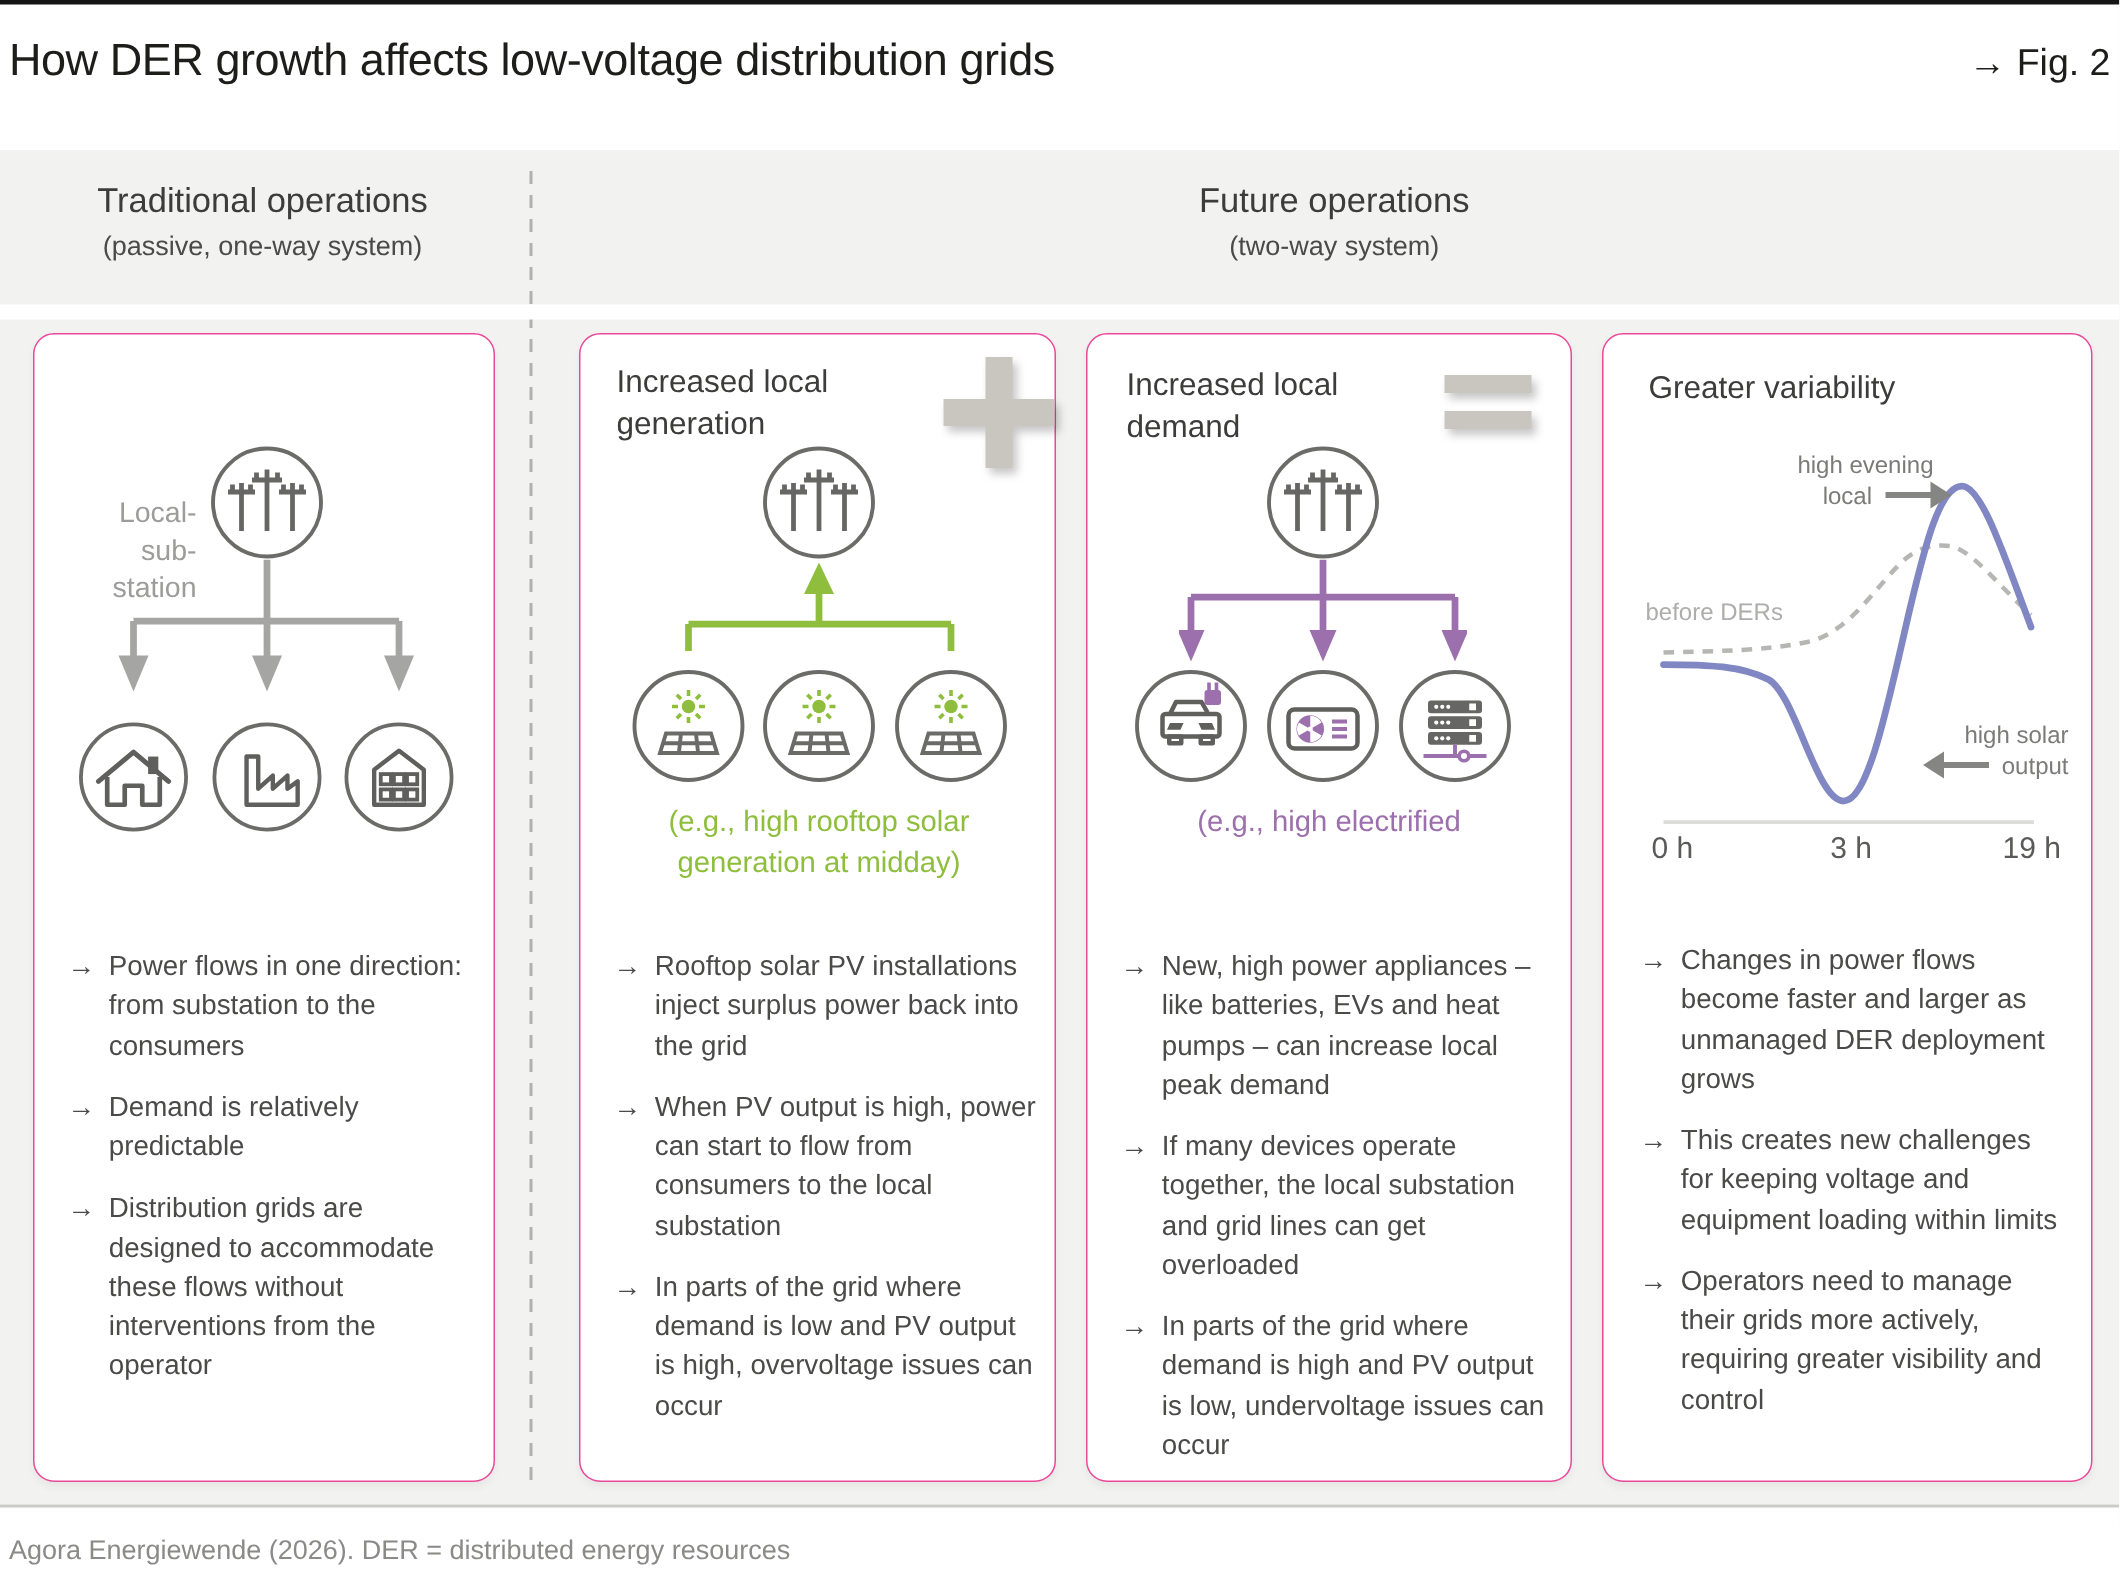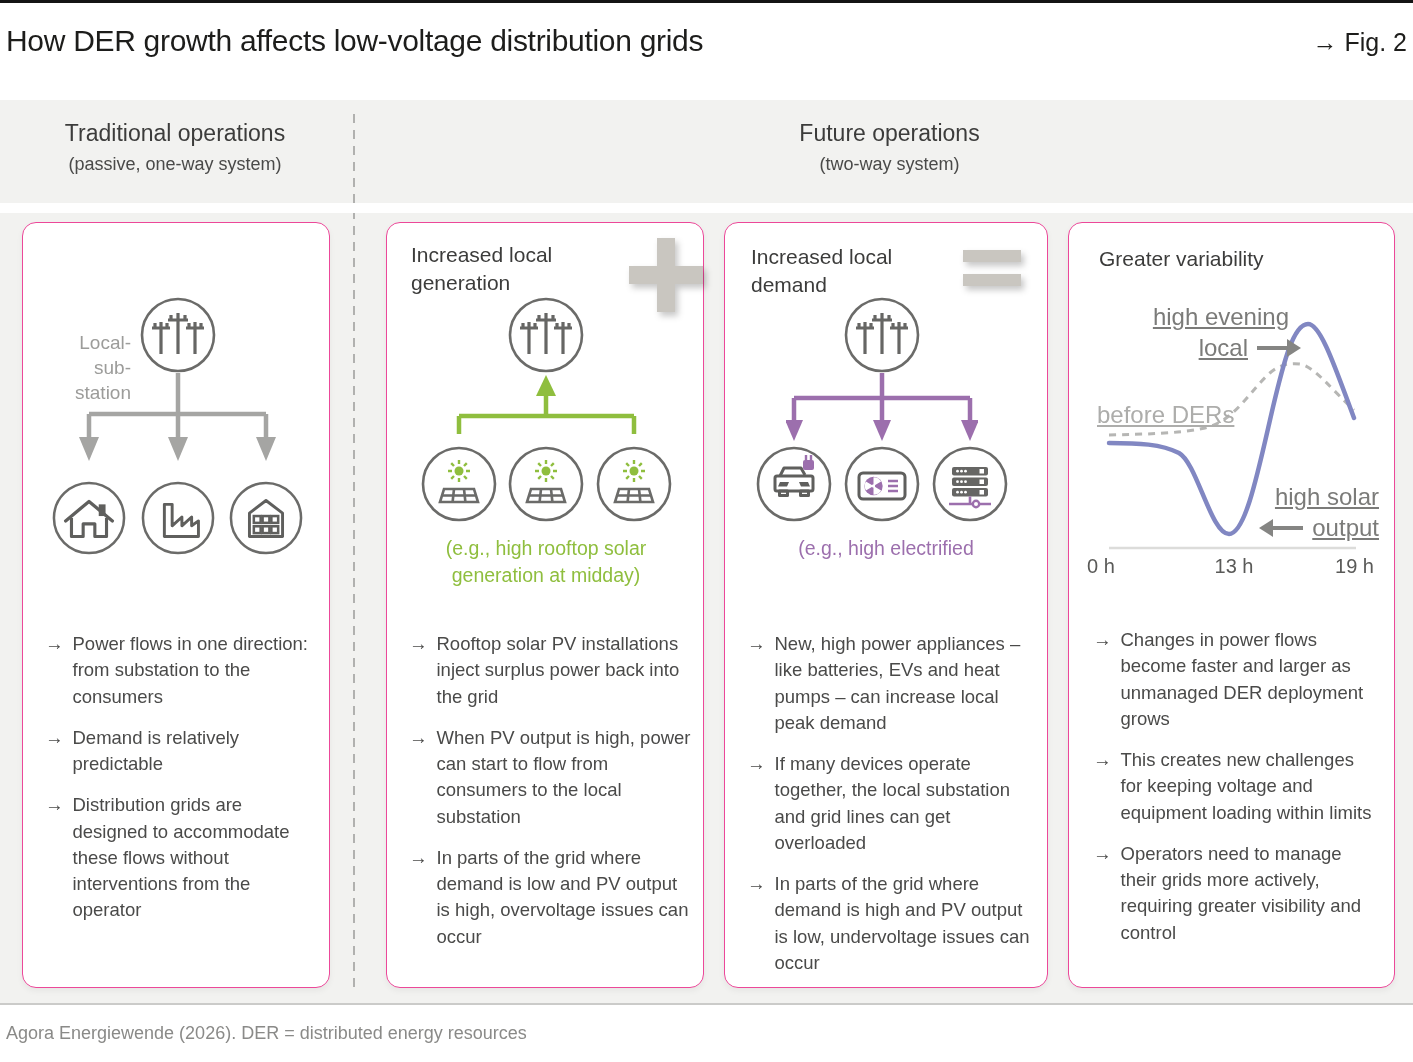--- a/index.html
+++ b/index.html
@@ -33,21 +33,21 @@
   .bullets{position:absolute;list-style:none;margin:0;padding:0;}
   .bullets li{display:flex;gap:9px;font-size:18.5px;line-height:1.42;color:#4a4a49;margin-bottom:15px;}
   .bullets .bm{flex:0 0 auto;}
   .op{filter:drop-shadow(3px 4px 3px rgba(0,0,0,0.22));}
   .plus{left:242px;top:15px;width:74px;height:74px;}
   .plus .pb1{position:absolute;left:0;top:28px;width:74px;height:18px;background:#c9c6c0;}
   .plus .pb2{position:absolute;left:28px;top:0;width:18px;height:74px;background:#c9c6c0;}
   .eq{left:238px;top:27px;width:58px;height:36px;}
   .eq .eb{position:absolute;left:0;width:58px;height:12px;background:#c9c6c0;}
   .eq .eb1{top:0;}.eq .eb2{top:24px;}
-  .chartlabel{position:absolute;font-size:24px;line-height:1.3;color:#7b7b79;text-decoration:underline;}
+  .chartlabel{position:absolute;font-size:16px;line-height:1.3;color:#7b7b79;}
   .lab-right{text-align:right;}
   .lab-light{color:#adadab;}
   .arr-r{display:inline-block;width:32px;height:4px;background:#858583;position:relative;
          vertical-align:middle;margin-left:9px;top:-2px;}
   .arr-r::after{content:"";position:absolute;right:-12px;top:-7px;border-left:14px solid #858583;
          border-top:9px solid transparent;border-bottom:9px solid transparent;}
   .arr-l{display:inline-block;width:32px;height:4px;background:#858583;position:relative;
          vertical-align:middle;margin-right:9px;top:-2px;}
   .arr-l::before{content:"";position:absolute;left:-12px;top:-7px;border-right:14px solid #858583;
          border-top:9px solid transparent;border-bottom:9px solid transparent;}
@@ -301,22 +301,22 @@
     </svg>
     <div class="chartlabel lab-right" style="left:46px;top:78px;width:174px">
       <div>high evening</div>
       <div><span>local</span><span class="arr-r"></span></div>
     </div>
     <div class="chartlabel lab-light" style="left:28px;top:176px">before DERs</div>
     <div class="chartlabel lab-right" style="left:150px;top:258px;width:160px">
       <div>high solar</div>
       <div><span class="arr-l"></span><span>output</span></div>
     </div>
-    <div class="tick" style="left:18px;top:332px">0 h</div>
-    <div class="tick" style="left:135px;top:332px;width:60px;text-align:center">13 h</div>
+    <div class="tick" style="left:32px;top:332px">0 h</div>
+    <div class="tick" style="left:135px;top:332px;width:60px;text-align:center">3 h</div>
     <div class="tick" style="left:250px;top:332px;width:55px;text-align:right">19 h</div>
     <ul class="bullets" style="left:24px;top:404px;width:286px">
       <li>
           <span class="bm">→</span>
           <span>Changes in power flows become faster and larger as unmanaged DER deployment grows</span>
         </li>
       <li>
           <span class="bm">→</span>
           <span>This creates new challenges for keeping voltage and equipment loading within limits</span>
         </li>

